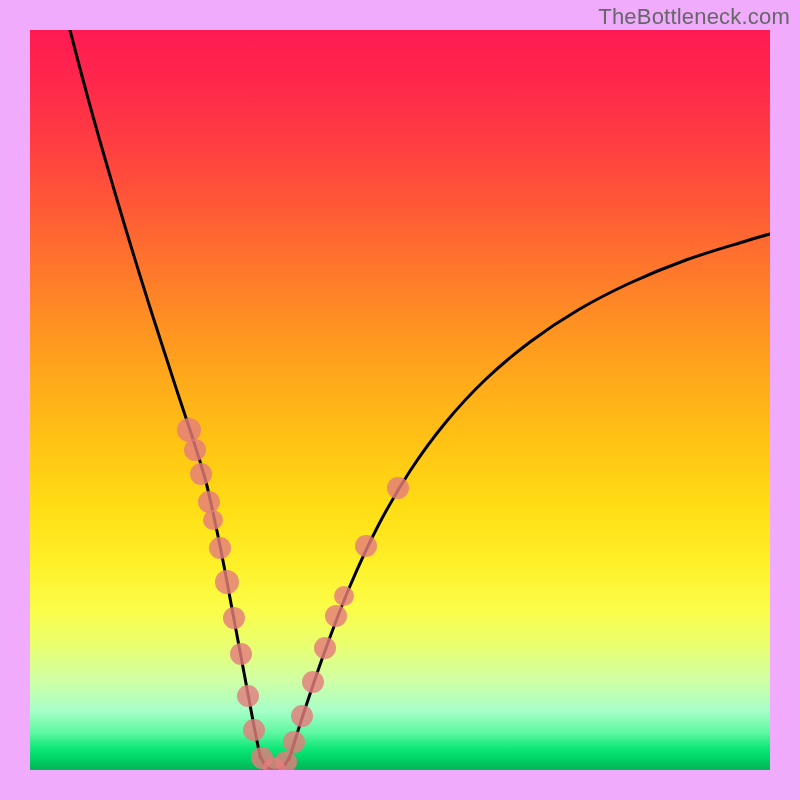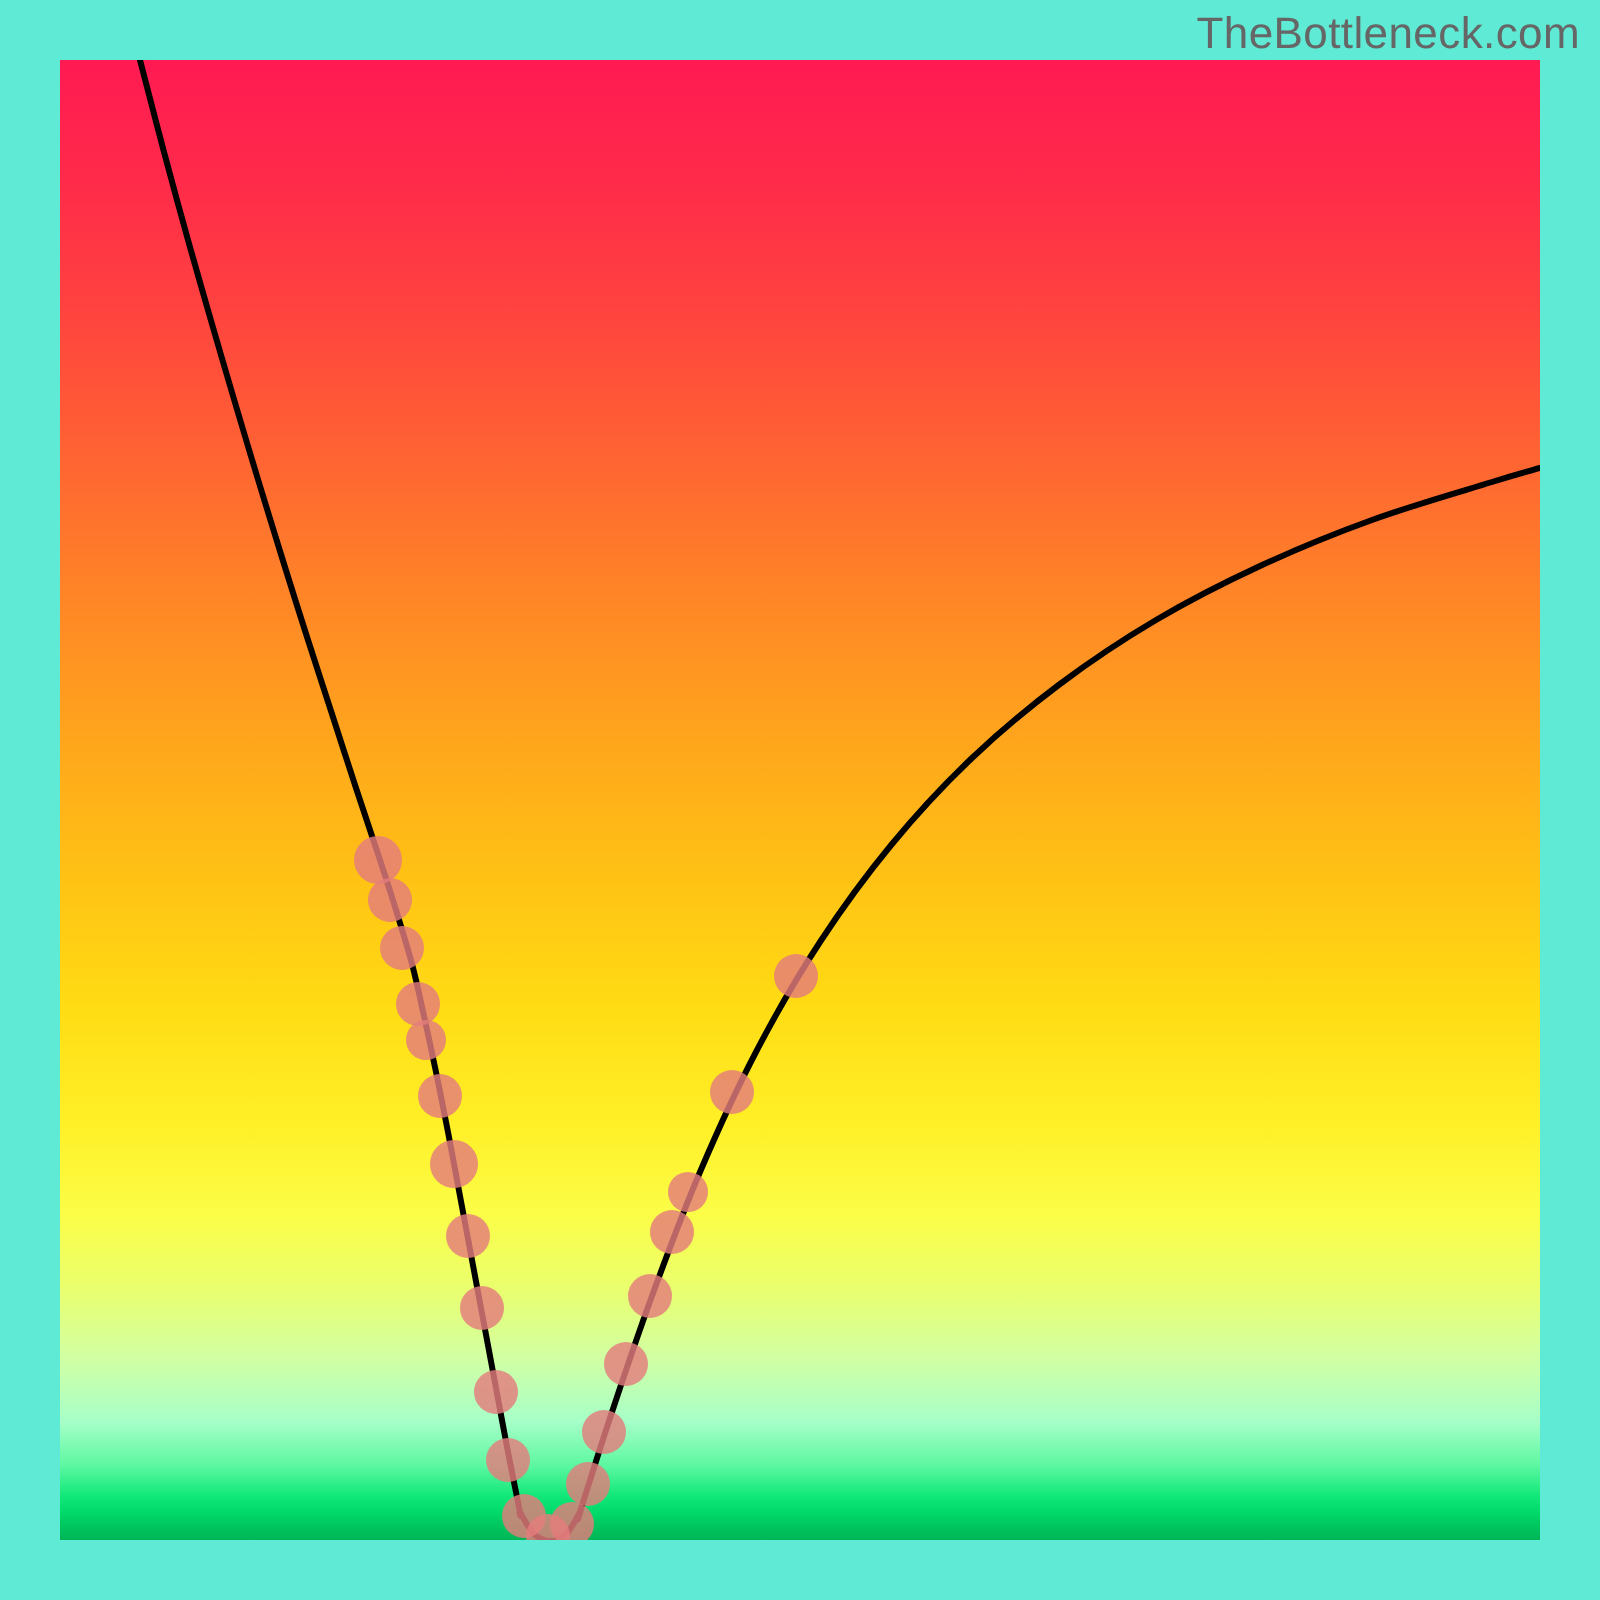--- a/index.html
+++ b/index.html
@@ -10,21 +10,21 @@
     background: #000;
     overflow: hidden;
     font-family: Arial, Helvetica, sans-serif;
   }
   .frame {
     position: absolute;
     top: 0;
     left: 0;
     width: 800px;
     height: 800px;
-    background: #5eead4;
+    background: #f0abfc;
   }
   .plot {
     position: absolute;
     top: 30px;
     left: 30px;
     width: 740px;
     height: 740px;
     background: linear-gradient(
       to bottom,
       #ff1a52 0%,

